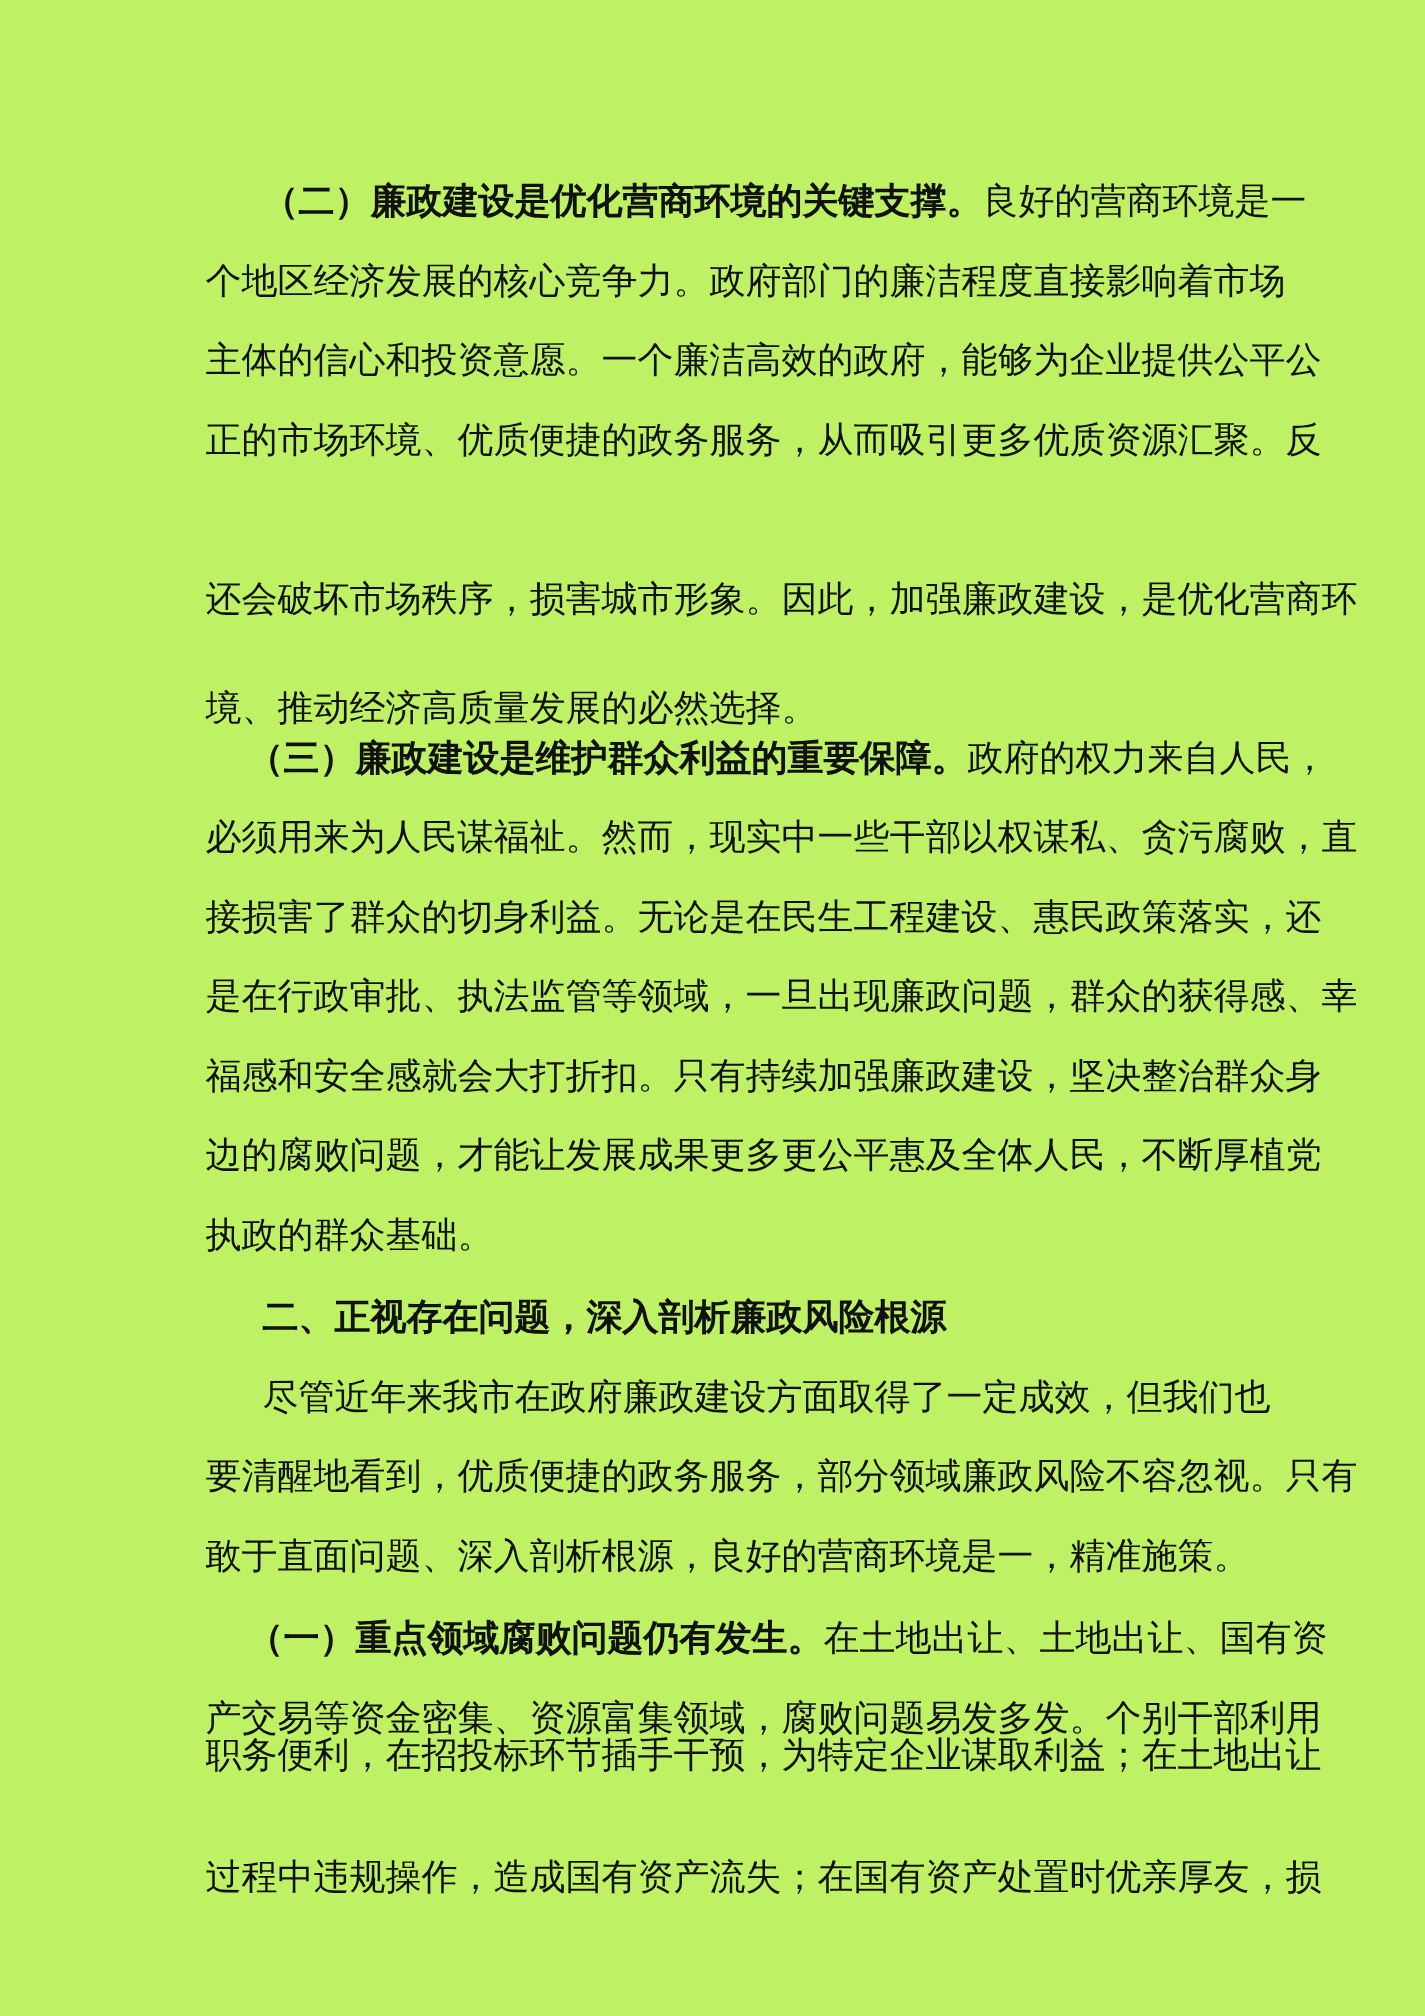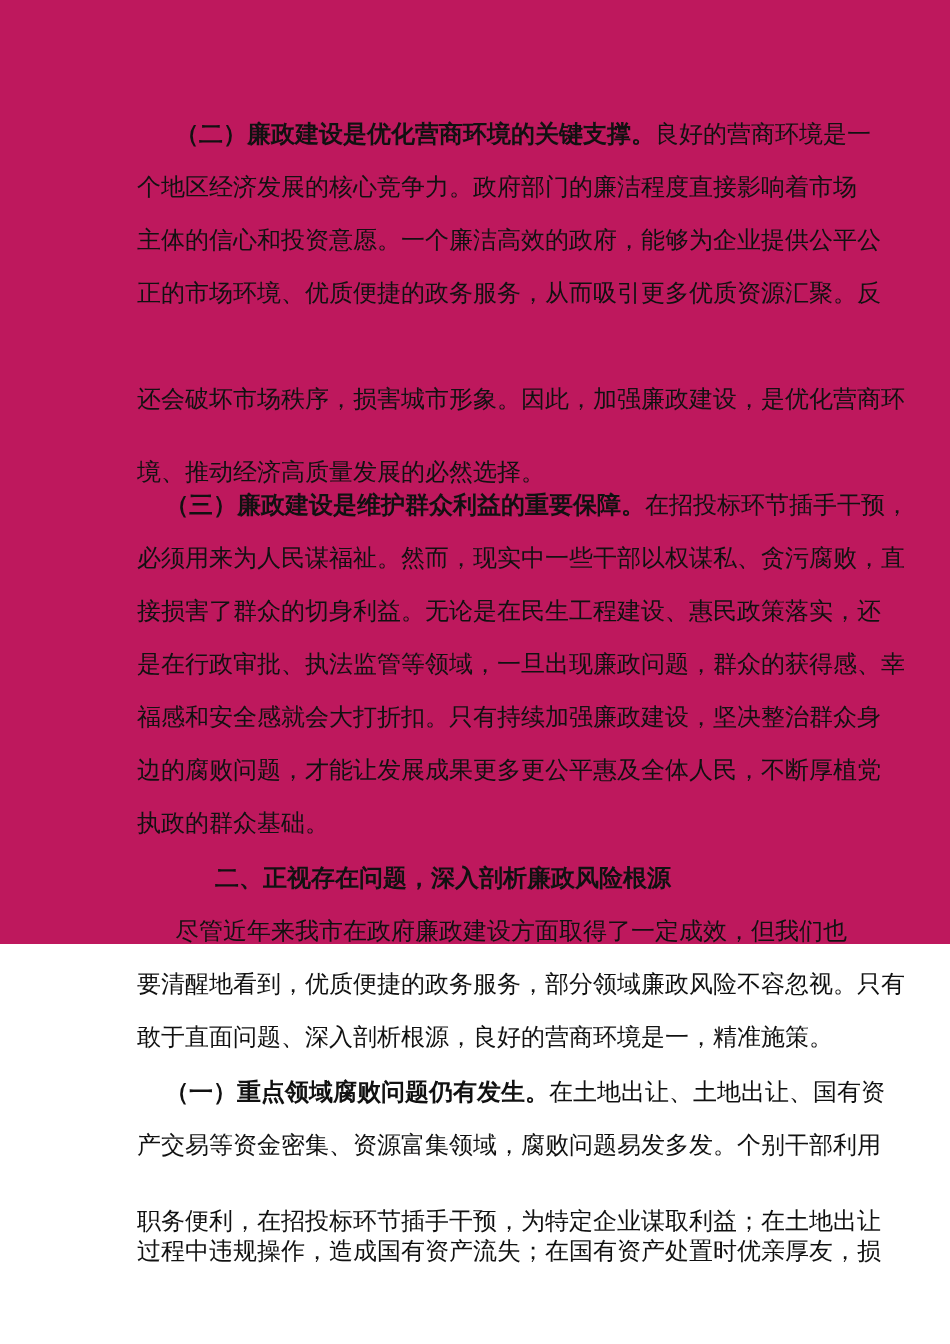--- a/index.html
+++ b/index.html
@@ -1,50 +1,50 @@
 <!DOCTYPE html>
 <html><head>
   <meta charset="utf-8">
   <style>
     html, body { margin: 0; padding: 0; background: #ffffff; }
     body { width: 950px; height: 1344px; position: relative; overflow: hidden;
            font-family: "DejaVu Serif", "Liberation Serif", serif; color: #111111; }
-    .page { position: absolute; left: 0; top: 0; width: 950px; height: 944px; background: #be185d; }
+    .page { position: absolute; left: 0; top: 0; width: 950px; height: 1344px; background: #bef264; }
     .line { position: absolute; left: 137px; width: 678px; height: 32px;
             font-size: 24px; line-height: 32px; white-space: nowrap;
             text-align: justify; text-align-last: justify; letter-spacing: 0; }
     .line.last { text-align-last: left; }
     .line.indent { left: 175px; width: 640px; }
     .b { font-weight: bold; font-family: "DejaVu Sans", "Liberation Sans", sans-serif; }
-    .heading { font-weight: bold; font-family: "DejaVu Sans", "Liberation Sans", sans-serif; text-align-last: left; margin-left: 40px; }
+    .heading { font-weight: bold; font-family: "DejaVu Sans", "Liberation Sans", sans-serif; text-align-last: left; }
   </style>
 </head>
 <body>
 
 <div class="page">
 
   <div class="line indent" style="top:118px"><span class="b">（二）廉政建设是优化营商环境的关键支撑。</span><span>良好的营商环境是一</span></div>
   <div class="line" style="top:171px">个地区经济发展的核心竞争力。政府部门的廉洁程度直接影响着市场</div>
   <div class="line" style="top:224px">主体的信心和投资意愿。一个廉洁高效的政府，能够为企业提供公平公</div>
   <div class="line" style="top:277px">正的市场环境、优质便捷的政务服务，从而吸引更多优质资源汇聚。反</div>
   <div class="line" style="top:383px">还会破坏市场秩序，损害城市形象。因此，加强廉政建设，是优化营商环</div>
   <div class="line last" style="top:456px">境、推动经济高质量发展的必然选择。</div>
 
-  <div class="line indent" style="top:489px; left:165px; width:650px"><span class="b">（三）廉政建设是维护群众利益的重要保障。</span><span>在招投标环节插手干预，</span></div>
+  <div class="line indent" style="top:489px; left:165px; width:650px"><span class="b">（三）廉政建设是维护群众利益的重要保障。</span><span>政府的权力来自人民，</span></div>
   <div class="line" style="top:542px">必须用来为人民谋福祉。然而，现实中一些干部以权谋私、贪污腐败，直</div>
   <div class="line" style="top:595px">接损害了群众的切身利益。无论是在民生工程建设、惠民政策落实，还</div>
   <div class="line" style="top:648px">是在行政审批、执法监管等领域，一旦出现廉政问题，群众的获得感、幸</div>
   <div class="line" style="top:701px">福感和安全感就会大打折扣。只有持续加强廉政建设，坚决整治群众身</div>
   <div class="line" style="top:754px">边的腐败问题，才能让发展成果更多更公平惠及全体人民，不断厚植党</div>
   <div class="line last" style="top:807px">执政的群众基础。</div>
 
   <div class="line indent heading" style="top:862px">二、正视存在问题，深入剖析廉政风险根源</div>
 
   <div class="line indent" style="top:915px">尽管近年来我市在政府廉政建设方面取得了一定成效，但我们也</div>
   <div class="line" style="top:968px">要清醒地看到，优质便捷的政务服务，部分领域廉政风险不容忽视。只有</div>
   <div class="line last" style="top:1021px">敢于直面问题、深入剖析根源，良好的营商环境是一，精准施策。</div>
 
   <div class="line indent" style="top:1076px; left:165px; width:650px"><span class="b">（一）重点领域腐败问题仍有发生。</span><span>在土地出让、土地出让、国有资</span></div>
   <div class="line" style="top:1129px">产交易等资金密集、资源富集领域，腐败问题易发多发。个别干部利用</div>
-  <div class="line" style="top:1205px">职务便利，在招投标环节插手干预，为特定企业谋取利益；在土地出让</div>
+  <div class="line" style="top:1154px">职务便利，在招投标环节插手干预，为特定企业谋取利益；在土地出让</div>
   <div class="line" style="top:1235px">过程中违规操作，造成国有资产流失；在国有资产处置时优亲厚友，损</div>
 
 </div>
 
 </body></html>

